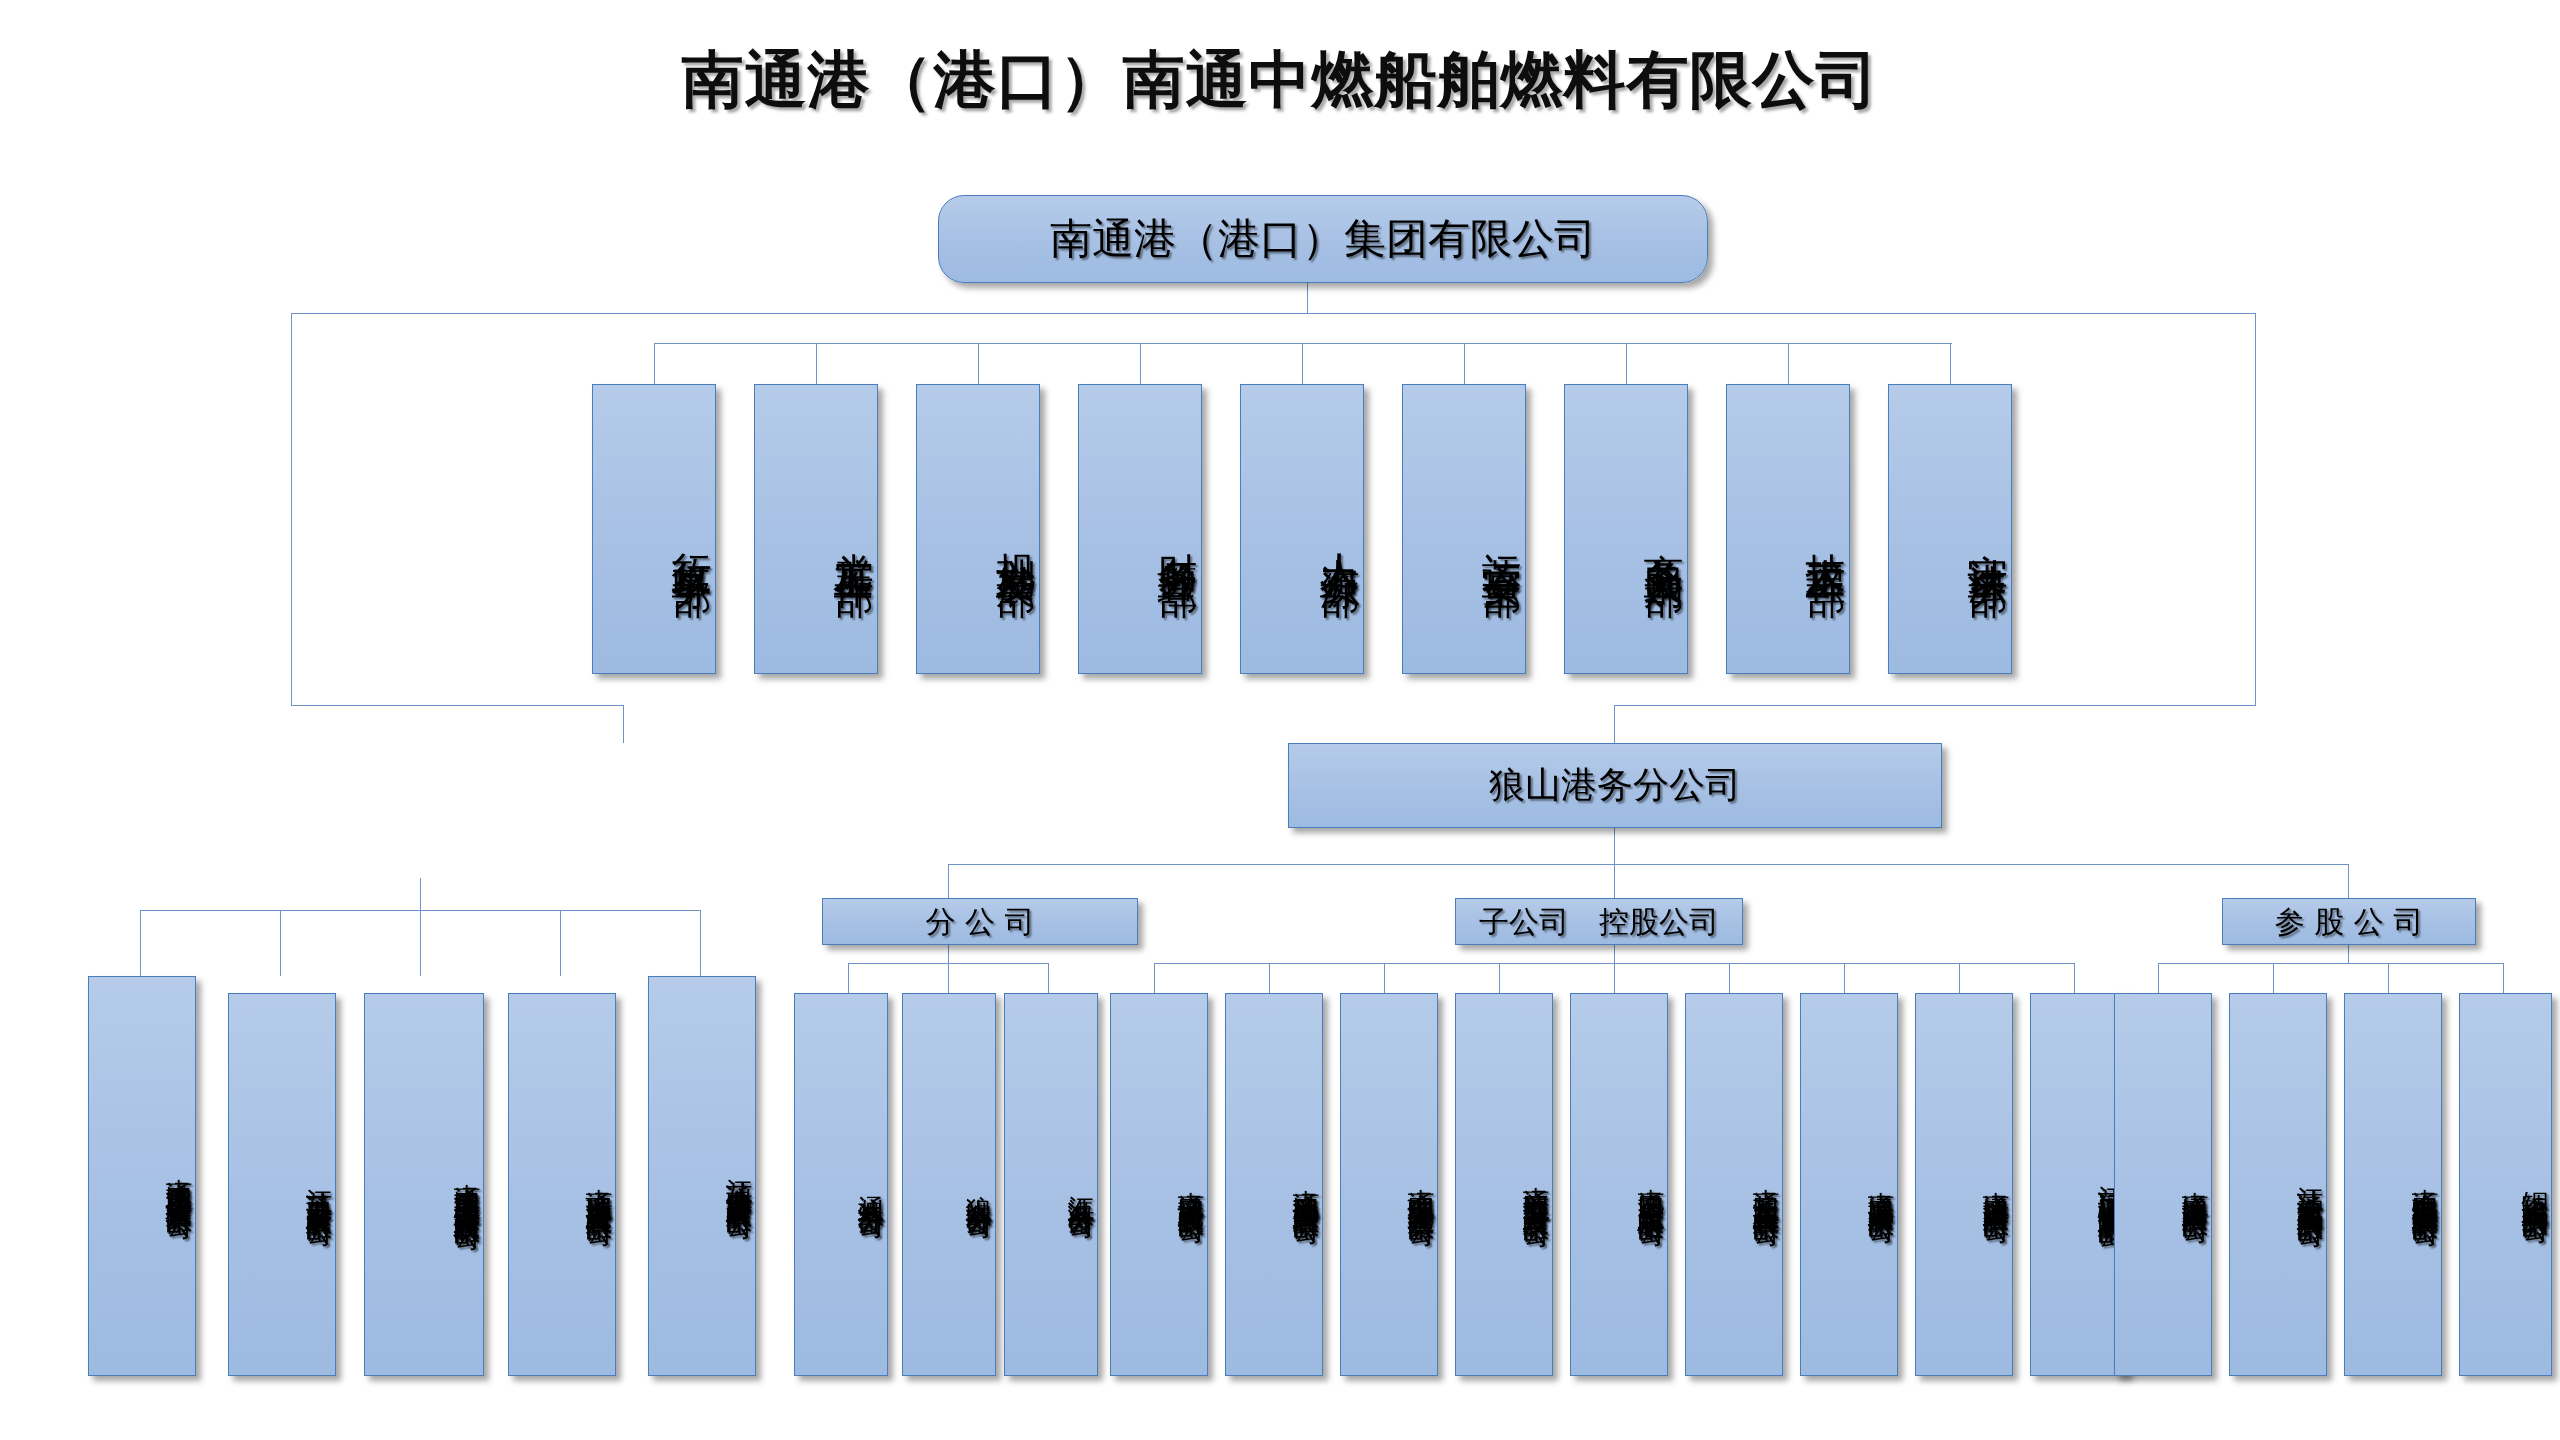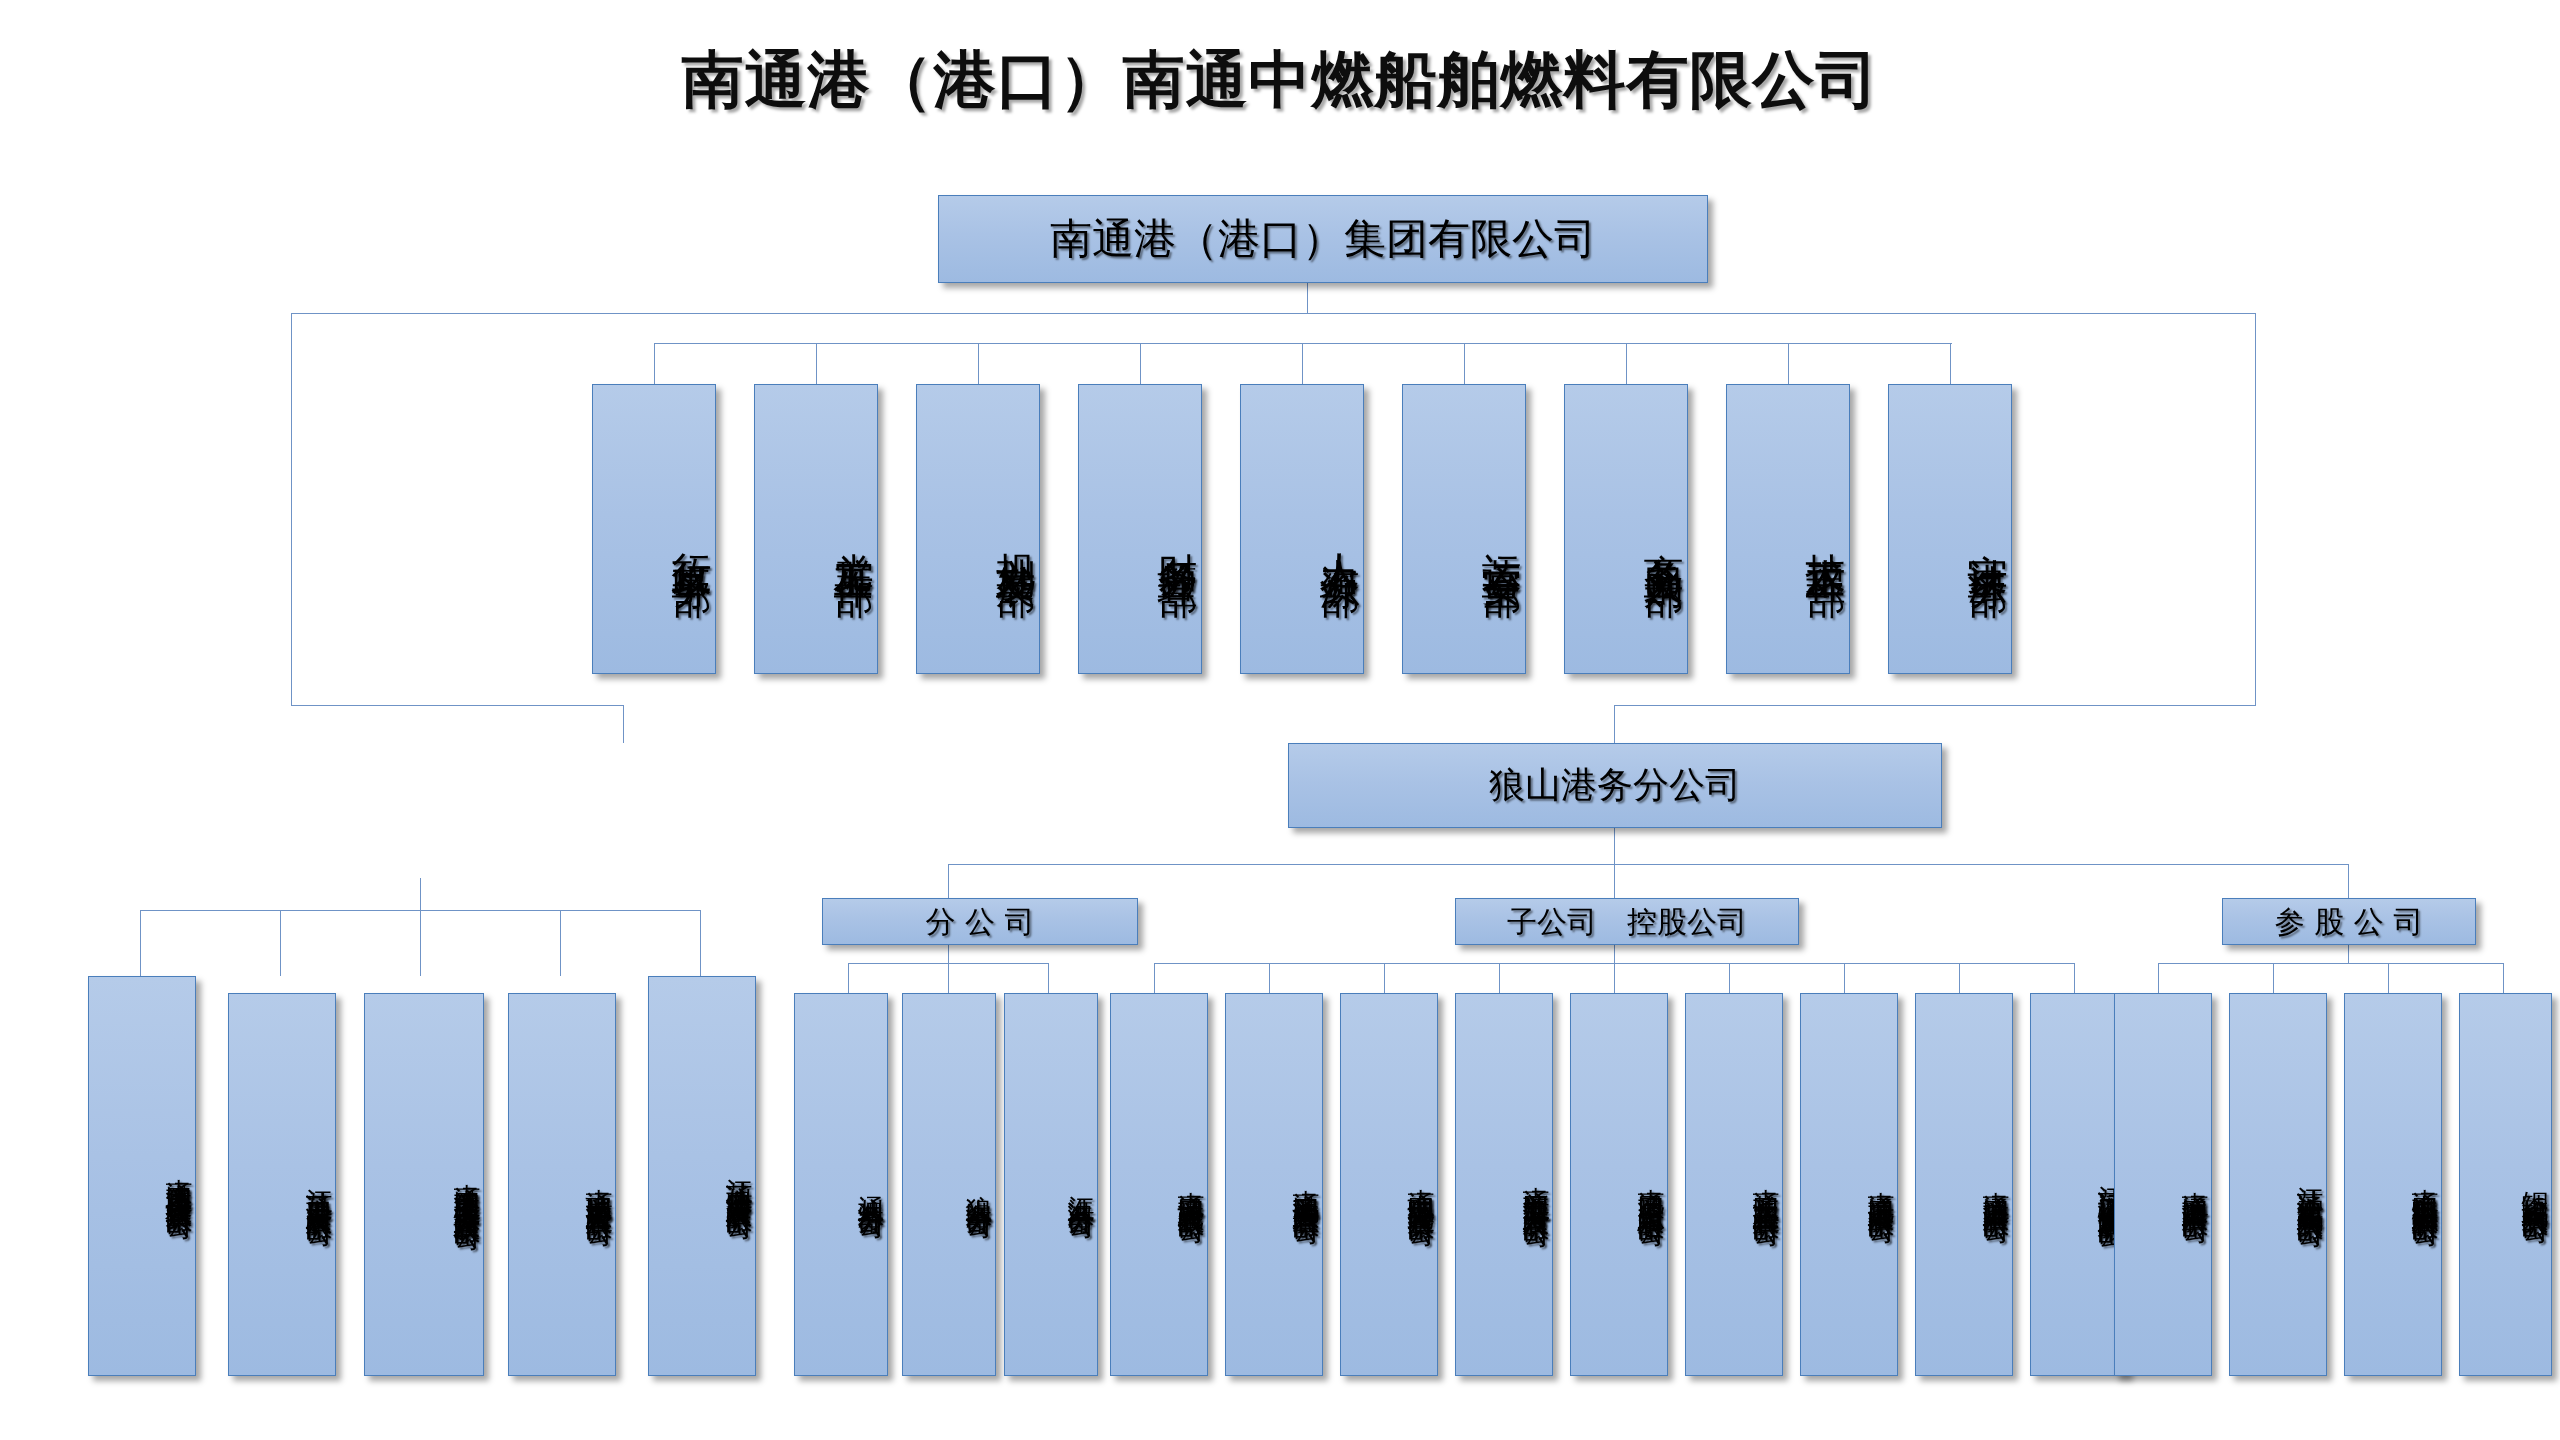--- a/index.html
+++ b/index.html
@@ -35,21 +35,21 @@
     display:flex;
     align-items:center;
     justify-content:center;
     color:#000;
     text-shadow:2px 2px 2px rgba(0,0,0,.45);
     line-height:1.18;
   }
   .box .t{display:block;white-space:pre-line;text-align:center;}
 
   
-  .root{font-size:42px;}
+  .root{font-size:42px;border-radius:26px;}
 
   
   .vbox{
     writing-mode:vertical-rl;
     text-orientation:upright;
     align-items:flex-start;
     justify-content:center;
     padding-top:14px;
     font-size:40px;
     letter-spacing:6px;
@@ -185,21 +185,21 @@
     <span class="t">审计法务部</span>
   </div>
 
   <div class="box group" style="left:1288px;top:743px;width:654px;height:85px;">
     <span class="t">狼山港务分公司</span>
   </div>
 
   <div class="box chip" style="left:790px;top:898px;width:316px;height:47px;margin-left:32px;">
     <span class="t">分 公 司</span>
   </div>
-  <div class="box chip" style="left:1455px;top:898px;width:344px;height:47px;">
+  <div class="box chip" style="left:1455px;top:898px;width:288px;height:47px;">
     <span class="t">子公司　控股公司</span>
   </div>
   <div class="box chip" style="left:2222px;top:898px;width:254px;height:47px;">
     <span class="t">参 股 公 司</span>
   </div>
 
   <div class="box leaf" style="left:88px;top:976px;width:108px;height:400px;">
     <span class="t">南通港集团建设投资有限公司</span>
   </div>
   <div class="box leaf" style="left:228px;top:993px;width:108px;height:383px;">

